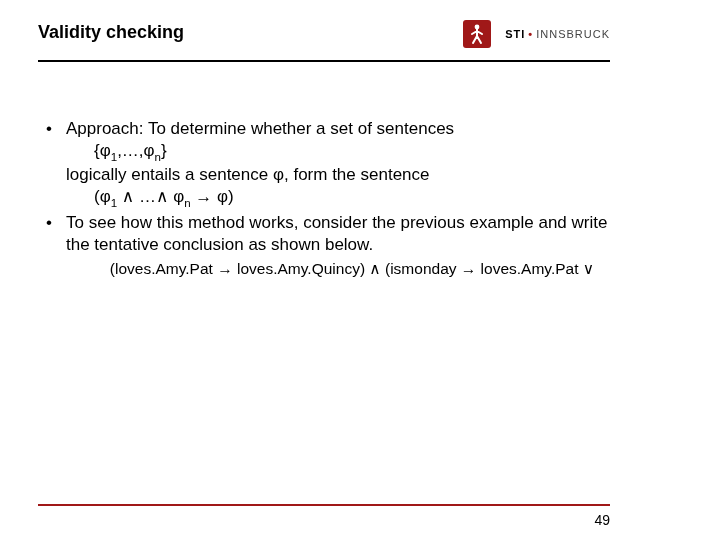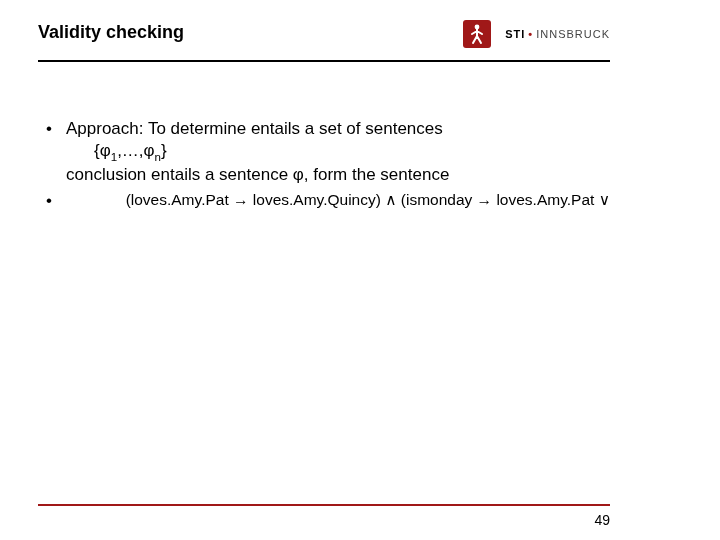--- a/index.html
+++ b/index.html
@@ -84,21 +84,21 @@
     position: absolute;
     left: 8px;
     top: 0;
     font-size: 17px;
   }
   .center-line {
     text-align: left;
     padding-left: 28px;
   }
   .formula {
-    text-align: right;
+    text-align: center;
     font-size: 15.5px;
     margin: 4px 0 4px 0;
     padding-left: 28px;
   }
   .sub { font-size: 0.68em; vertical-align: sub; position: relative; top: 0.1em; }
   .footer-line {
     position: absolute;
     left: 38px;
     right: 38px;
     bottom: 34px;
@@ -132,28 +132,32 @@
     <div class="logo-text">
       <span class="bold">STI</span><span class="sep">•</span><span>INNSBRUCK</span>
     </div>
   </div>
 
   <div class="divider"></div>
 
   <div class="content">
     <ul>
       <li class="bullet">
-        <span>Approach: To determine entails a set of sentences</span>
+        <span>Approach: To determine whether a set of sentences</span>
         <div class="center-line">
           <span>{φ</span><span class="sub">1</span><span>,…,φ</span><span class="sub">n</span><span>}</span>
         </div>
-        <span>conclusion entails a sentence φ, form the sentence</span>
+        <span>logically entails a sentence φ, form the sentence</span>
+        <div class="center-line">
+          <span>(φ</span><span class="sub">1</span><span> ∧ …∧ φ</span><span class="sub">n</span><span> → φ)</span>
+        </div>
       </li>
 
       <li class="bullet">
+        <span>To see how this method works, consider the previous example and write the tentative conclusion as shown below.</span>
         <div class="formula">
           <div>(loves.Amy.Pat → loves.Amy.Quincy) ∧ (ismonday → loves.Amy.Pat ∨</div>
         </div>
       </li>
 
     </ul>
   </div>
 
   <div class="footer-line"></div>
   <div class="page-num">49</div>

